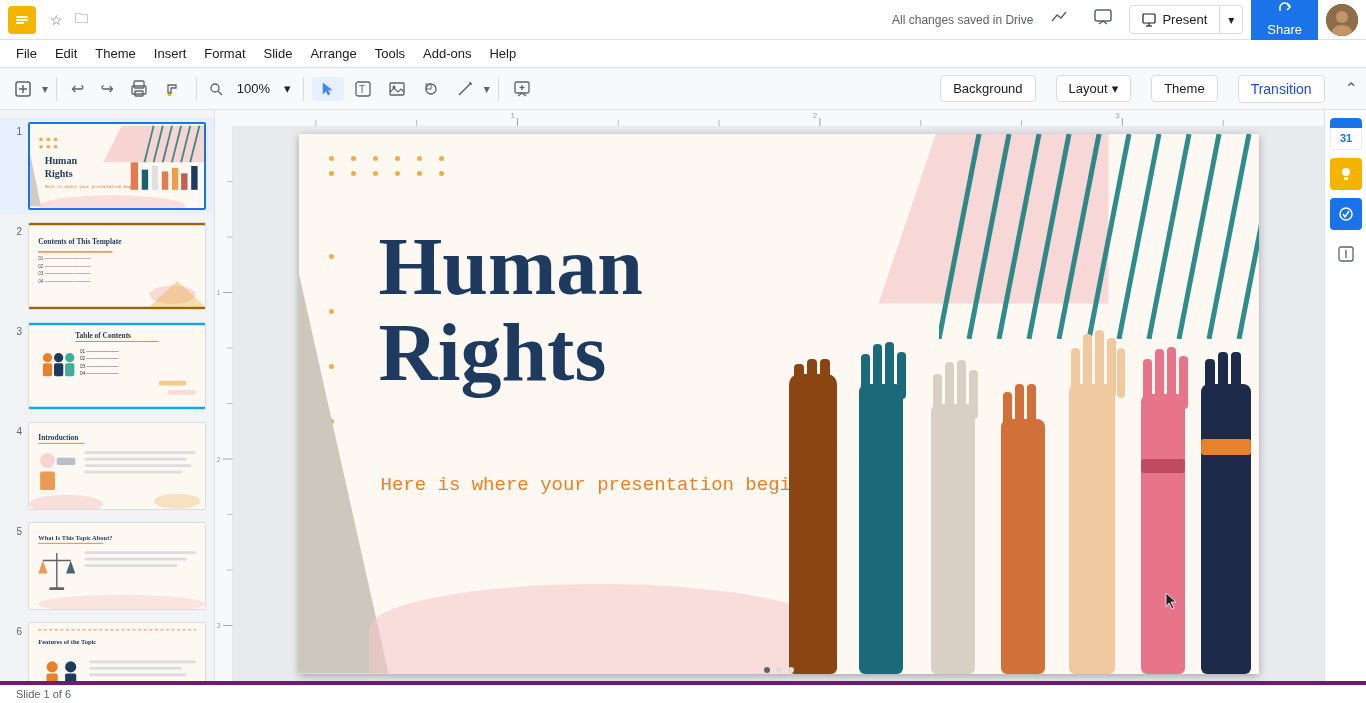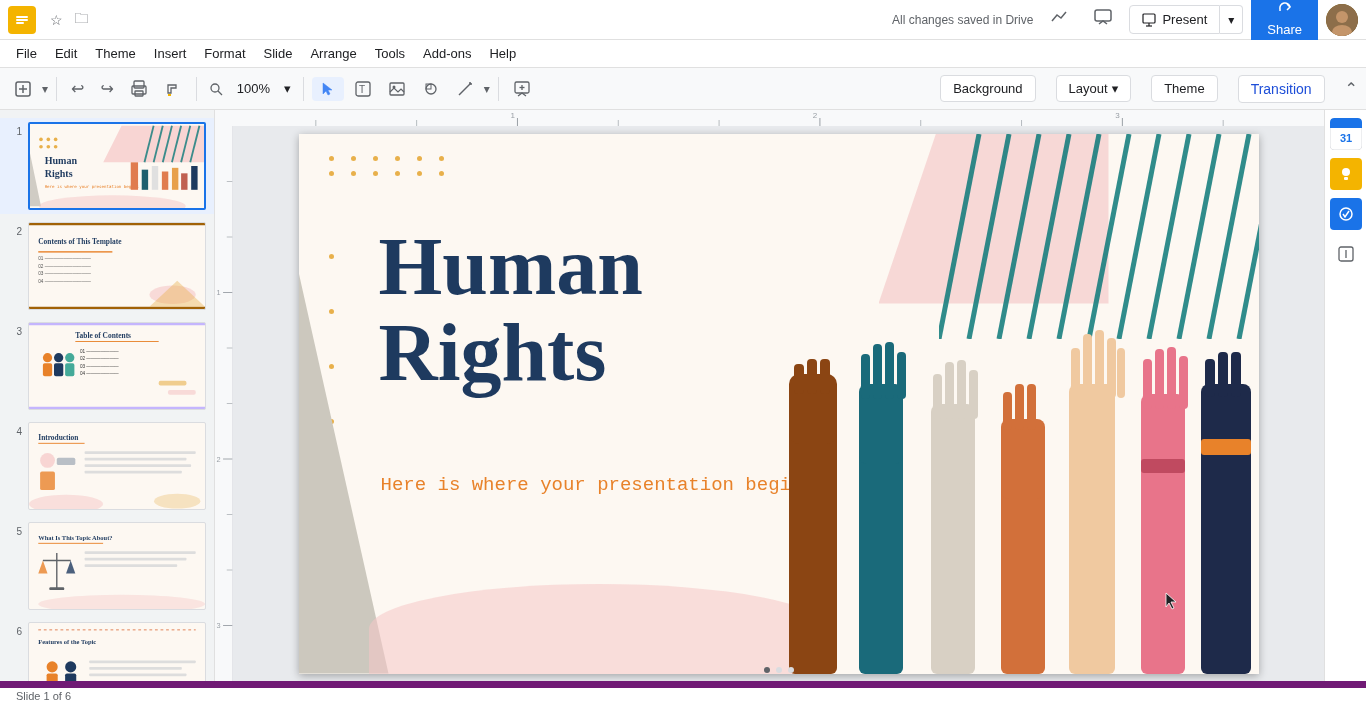--- a/index.html
+++ b/index.html
@@ -125,34 +125,34 @@
     .right-panel-btn {
       width: 32px; height: 32px; background: none; border: none; cursor: pointer;
       border-radius: 4px; display: flex; align-items: center; justify-content: center;
       color: #5f6368; font-size: 16px;
     }
     .right-panel-btn.yellow { background: #f4b400; color: #fff; }
     .right-panel-btn.blue { background: #1a73e8; color: #fff; }
 
     
     .status-bar {
-      height: 22px; background: #fff; border-top: 7px solid #701a75;
+      height: 22px; background: #fff; border-top: 4px solid #701a75;
       display: flex; align-items: center; padding: 0 16px; font-size: 11px; color: #5f6368;
     }
 
     
     .cursor-indicator {
       position: absolute; bottom: 60px; right: 80px;
       color: #202124; font-size: 12px; pointer-events: none;
     }
 
     
     .thumb1 { background: #fdf8f2; }
     .thumb2 { background: #a16207; }
-    .thumb3 { background: #c4b5fd; }
+    .thumb3 { background: #0ea5e9; }
     .thumb4 { background: #fdf8f2; }
     .thumb5 { background: #fdf8f2; }
     .thumb6 { background: #fdf8f2; }
   </style>
 </head>
 <body>
 
 <div class="top-bar">
   <div class="app-icon">
     <svg width="18" height="18" viewBox="0 0 18 18">

